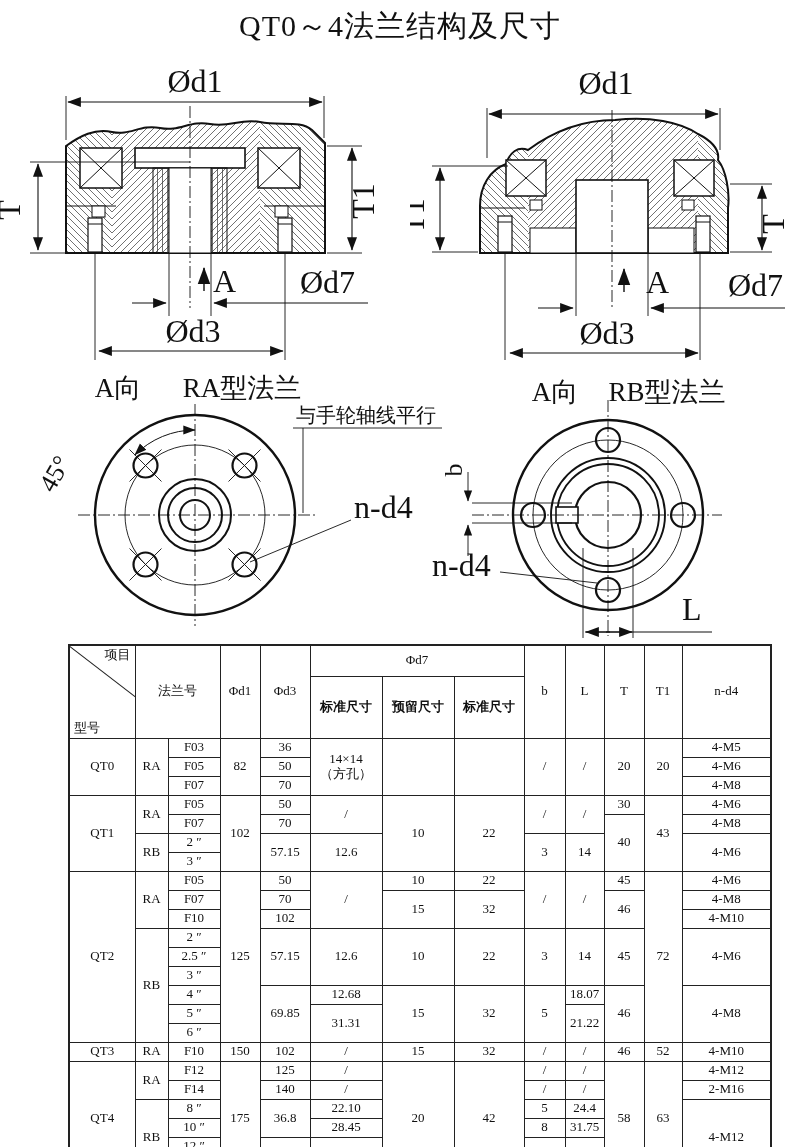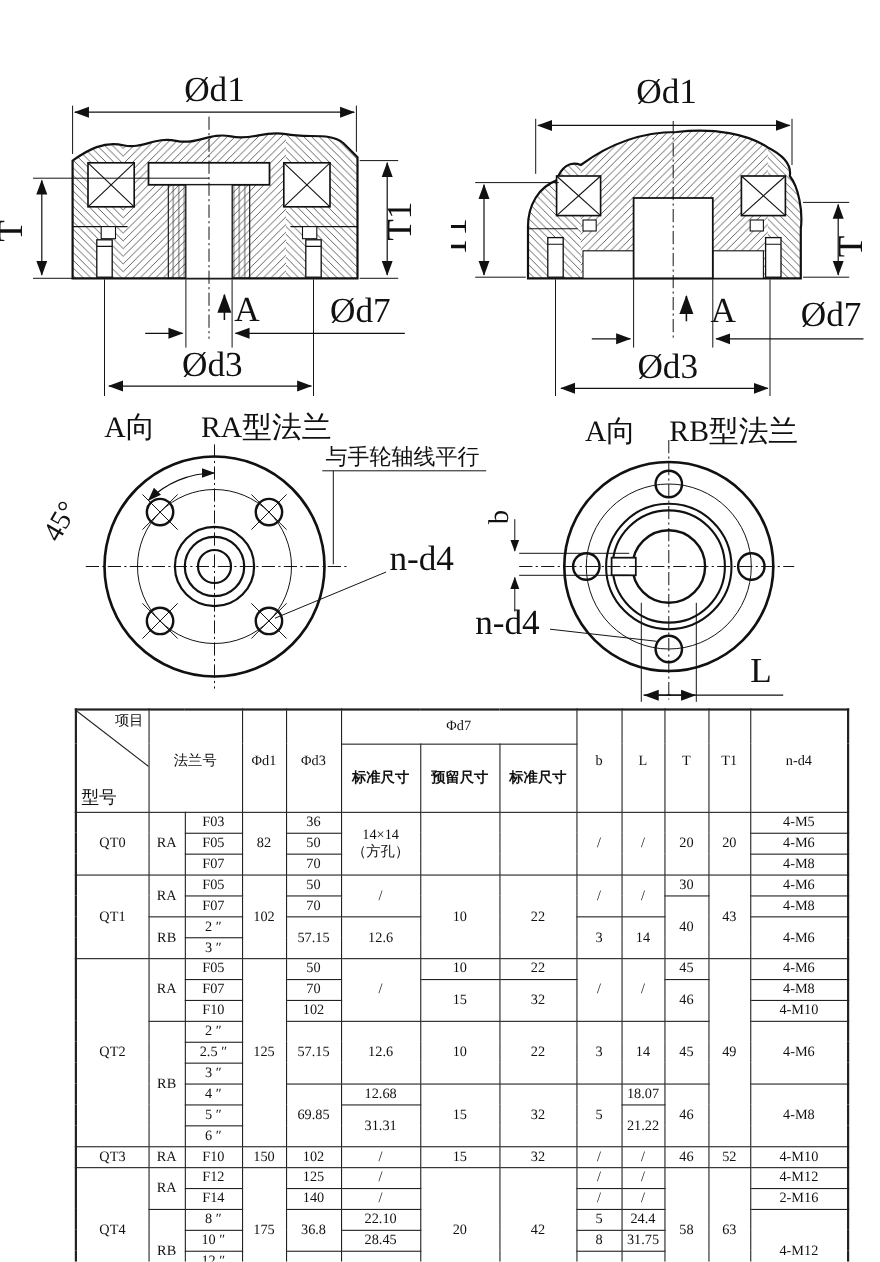--- a/index.html
+++ b/index.html
@@ -20,28 +20,29 @@
   td{border:1px solid #222;text-align:center;vertical-align:middle;
      font-size:13px;line-height:1.15;padding:0 1px;height:18px;
      white-space:pre-line;overflow:hidden;}
   table{border:2px solid #222;}
   tr.h1 td{height:16px;}
   tr.h2 td{height:34px;font-weight:bold;}
   td.corner{position:relative;padding:16px;}
   td.corner .diag{position:absolute;left:0;top:0;width:84px;height:0;
      border-top:1px solid #222;transform-origin:0 0;transform:rotate(37.6deg);}
   td.corner .c-top{position:absolute;right:4px;top:2px;font-size:13px;}
-  td.corner .c-bot{position:absolute;left:4px;bottom:2px;font-size:16px;}
+  td.corner .c-bot{position:absolute;left:4px;bottom:2px;font-size:13px;}
   tr.noterow td{text-align:left;padding-left:6px;height:20px;}
 </style>
 </head>
 <body>
 
 <div id="page">
 
+  <div id="main-title">QT0～4法兰结构及尺寸</div>
 
   <svg class="drawing" style="left:0;top:58px" width="400" height="320" viewBox="0 0 400 320">
     <defs>
       <pattern id="h1" width="7" height="7" patternUnits="userSpaceOnUse">
         <path d="M0,7 L7,0" stroke="#333" stroke-width="0.7"></path>
       </pattern>
       <pattern id="h1b" width="7" height="7" patternUnits="userSpaceOnUse">
         <path d="M0,0 L7,7" stroke="#333" stroke-width="0.7"></path>
       </pattern>
       <pattern id="v1" width="5" height="5" patternUnits="userSpaceOnUse">
@@ -391,21 +392,21 @@
             <td rowspan="3">RA</td>
             <td>F05</td>
             <td rowspan="9">125</td>
             <td>50</td>
             <td rowspan="3">/</td>
             <td>10</td>
             <td>22</td>
             <td rowspan="3">/</td>
             <td rowspan="3">/</td>
             <td>45</td>
-            <td rowspan="9">49</td>
+            <td rowspan="9">72</td>
             <td>4-M6</td>
           </tr>
           <tr>
             <td>F07</td>
             <td>70</td>
             <td rowspan="2">15</td>
             <td rowspan="2">32</td>
             <td rowspan="2">46</td>
             <td>4-M8</td>
           </tr>

